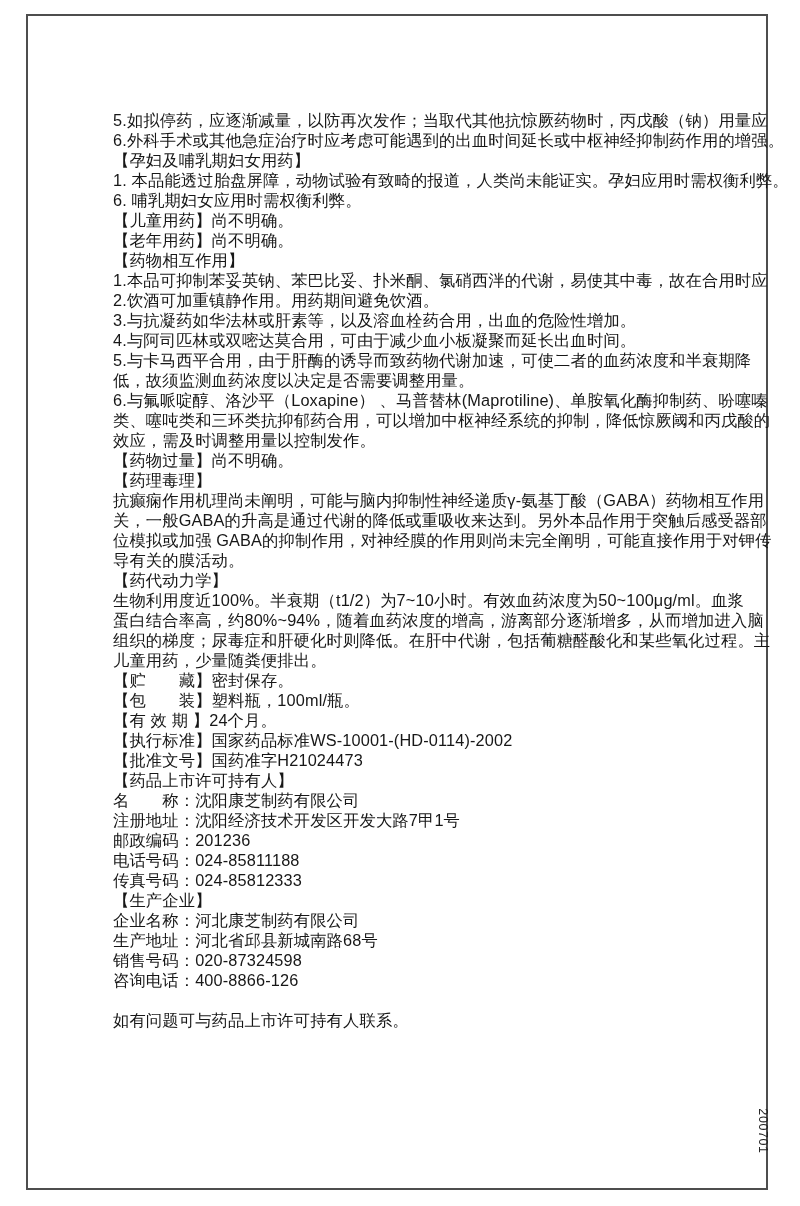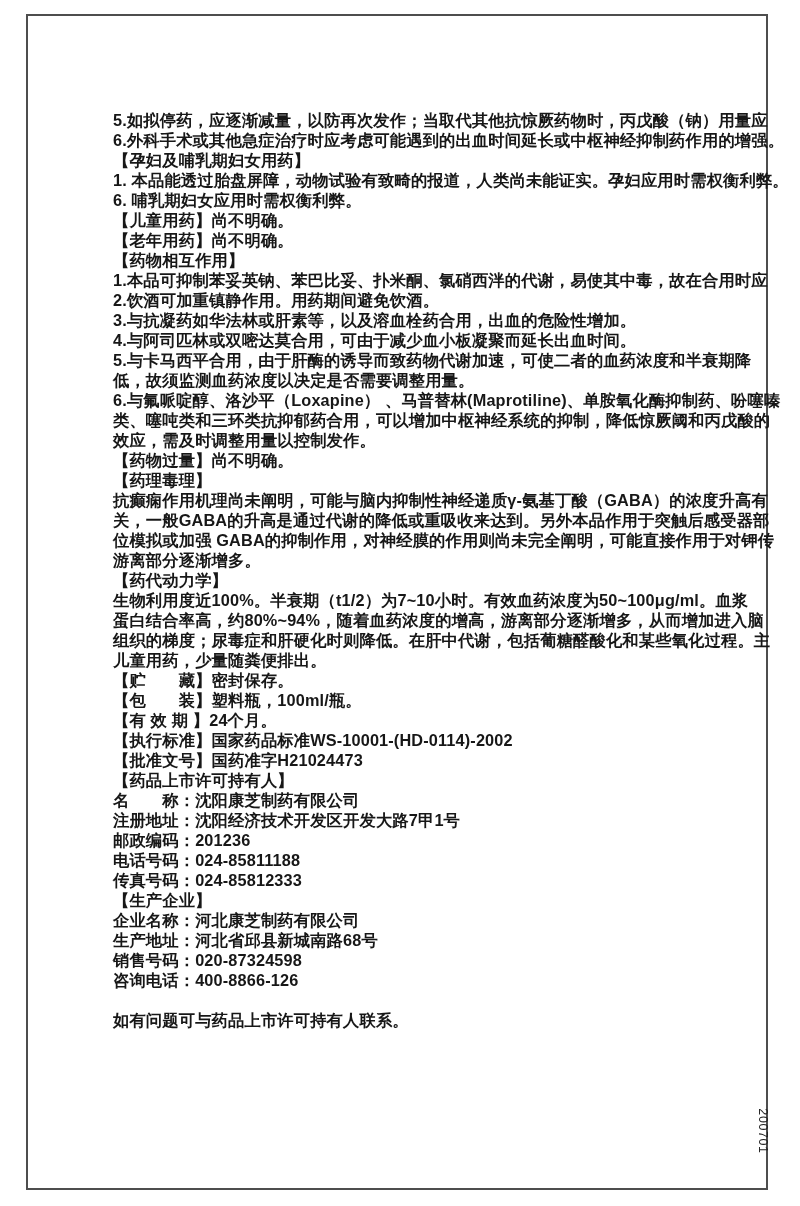--- a/index.html
+++ b/index.html
@@ -32,21 +32,21 @@
     border: 2px solid var(--frame);
     background: var(--paper);
   }
   .content {
     position: absolute;
     left: 85px;
     top: 94px;
     width: 666px;
     color: var(--ink);
     font-size: 16.3px;
-    font-weight: 700;
+    font-weight: 400;
     letter-spacing: 0.15px;
   }
   .line {
     line-height: 20px;
     min-height: 20px;
     white-space: pre;
   }
   .batch-code {
     position: absolute;
     left: 735px;
@@ -78,24 +78,24 @@
         <div class="line">2.饮酒可加重镇静作用。用药期间避免饮酒。</div>
         <div class="line">3.与抗凝药如华法林或肝素等，以及溶血栓药合用，出血的危险性增加。</div>
         <div class="line">4.与阿司匹林或双嘧达莫合用，可由于减少血小板凝聚而延长出血时间。</div>
         <div class="line">5.与卡马西平合用，由于肝酶的诱导而致药物代谢加速，可使二者的血药浓度和半衰期降</div>
         <div class="line">低，故须监测血药浓度以决定是否需要调整用量。</div>
         <div class="line">6.与氟哌啶醇、洛沙平（Loxapine） 、马普替林(Maprotiline)、单胺氧化酶抑制药、吩噻嗪</div>
         <div class="line">类、噻吨类和三环类抗抑郁药合用，可以增加中枢神经系统的抑制，降低惊厥阈和丙戊酸的</div>
         <div class="line">效应，需及时调整用量以控制发作。</div>
         <div class="line">【药物过量】尚不明确。</div>
         <div class="line">【药理毒理】</div>
-        <div class="line">抗癫痫作用机理尚未阐明，可能与脑内抑制性神经递质γ-氨基丁酸（GABA）的浓度升高有</div>
+        <div class="line">抗癫痫作用机理尚未阐明，可能与脑内抑制性神经递质γ-氨基丁酸（GABA）药物相互作用</div>
         <div class="line">关，一般GABA的升高是通过代谢的降低或重吸收来达到。另外本品作用于突触后感受器部</div>
         <div class="line">位模拟或加强 GABA的抑制作用，对神经膜的作用则尚未完全阐明，可能直接作用于对钾传</div>
-        <div class="line">游离部分逐渐增多。</div>
+        <div class="line">导有关的膜活动。</div>
         <div class="line">【药代动力学】</div>
         <div class="line">生物利用度近100%。半衰期（t1/2）为7~10小时。有效血药浓度为50~100μg/ml。血浆</div>
         <div class="line">蛋白结合率高，约80%~94%，随着血药浓度的增高，游离部分逐渐增多，从而增加进入脑</div>
         <div class="line">组织的梯度；尿毒症和肝硬化时则降低。在肝中代谢，包括葡糖醛酸化和某些氧化过程。主</div>
         <div class="line">儿童用药，少量随粪便排出。</div>
         <div class="line">【贮　　藏】密封保存。</div>
         <div class="line">【包　　装】塑料瓶，100ml/瓶。</div>
         <div class="line">【有 效 期 】24个月。</div>
         <div class="line">【执行标准】国家药品标准WS-10001-(HD-0114)-2002</div>
         <div class="line">【批准文号】国药准字H21024473</div>

